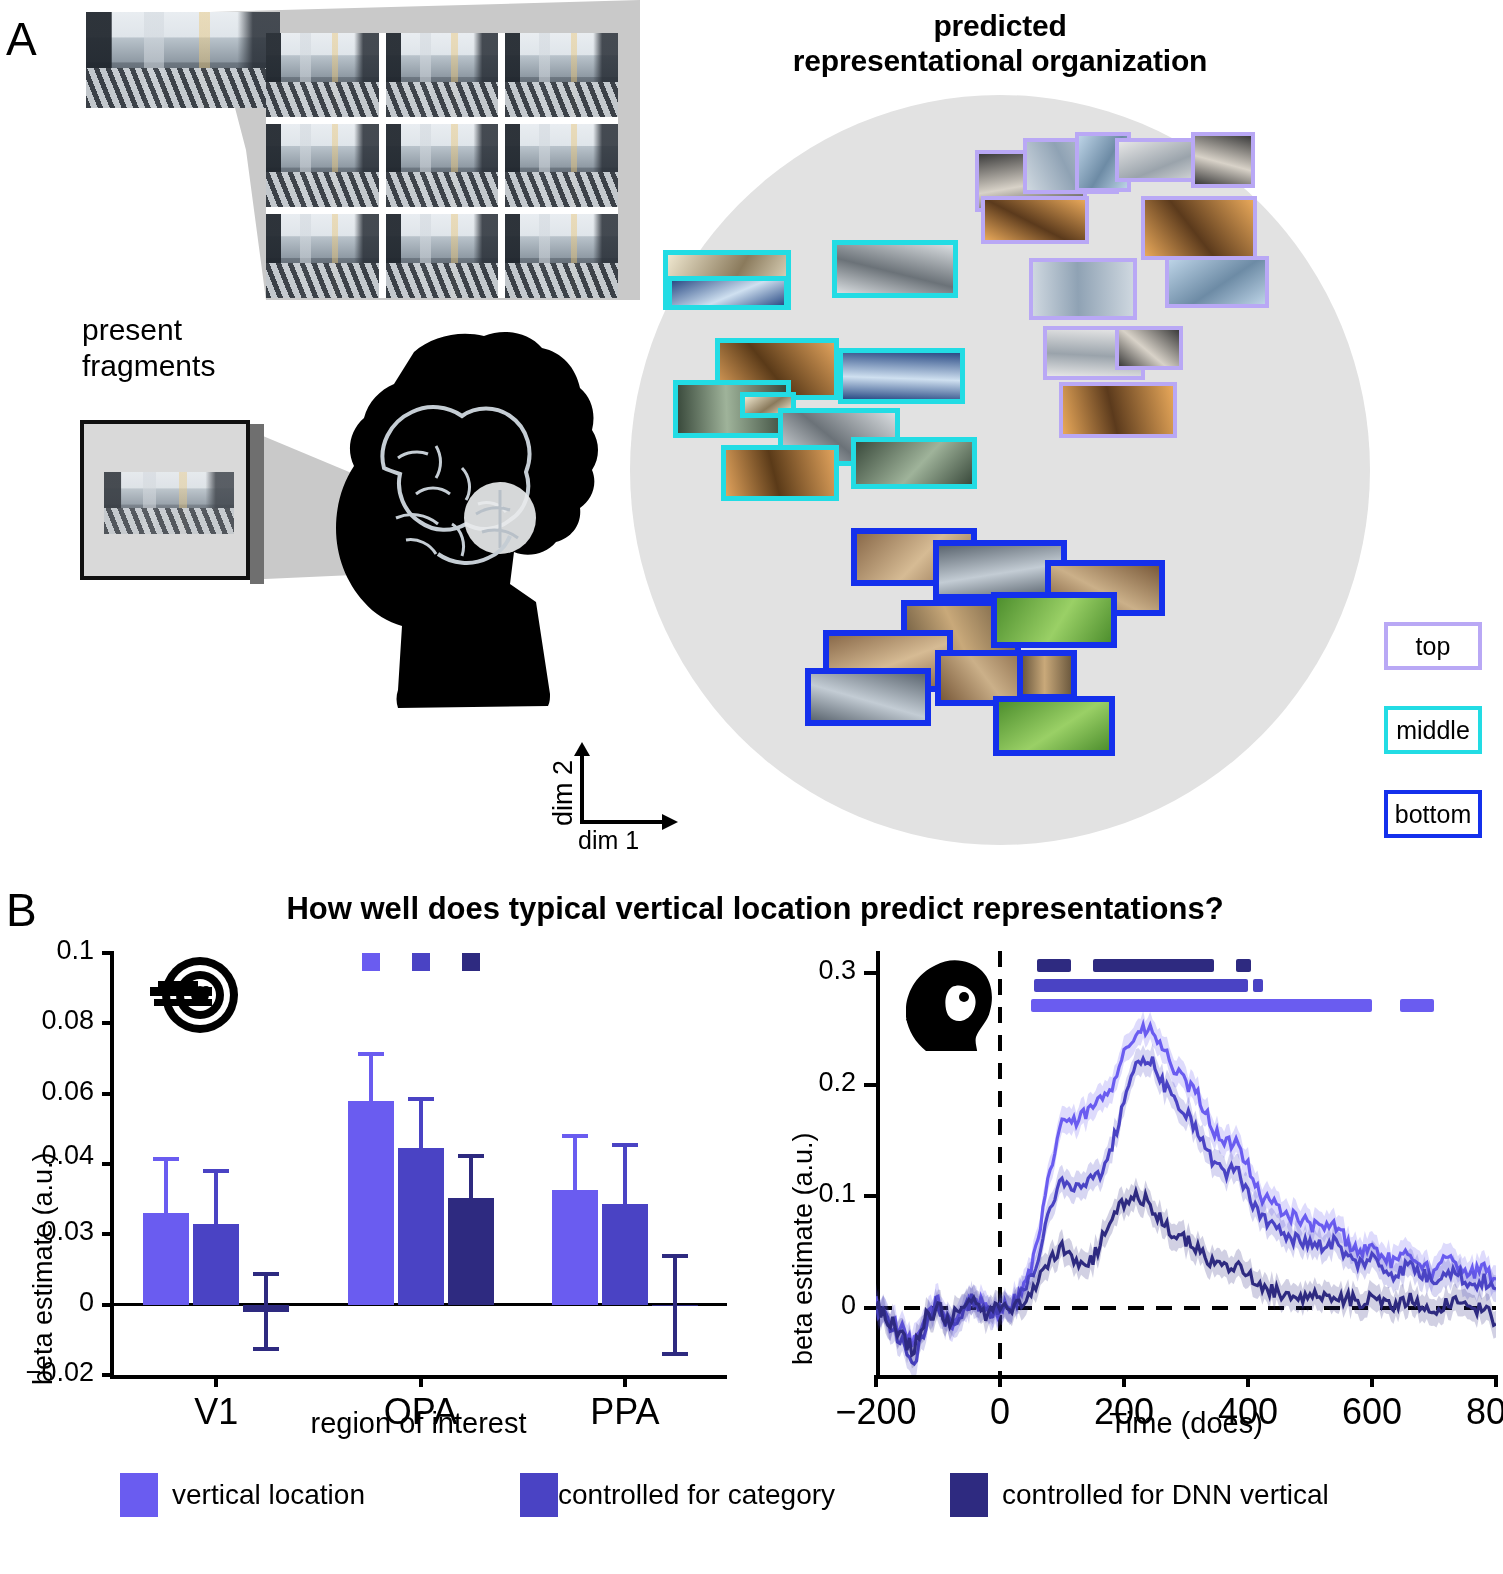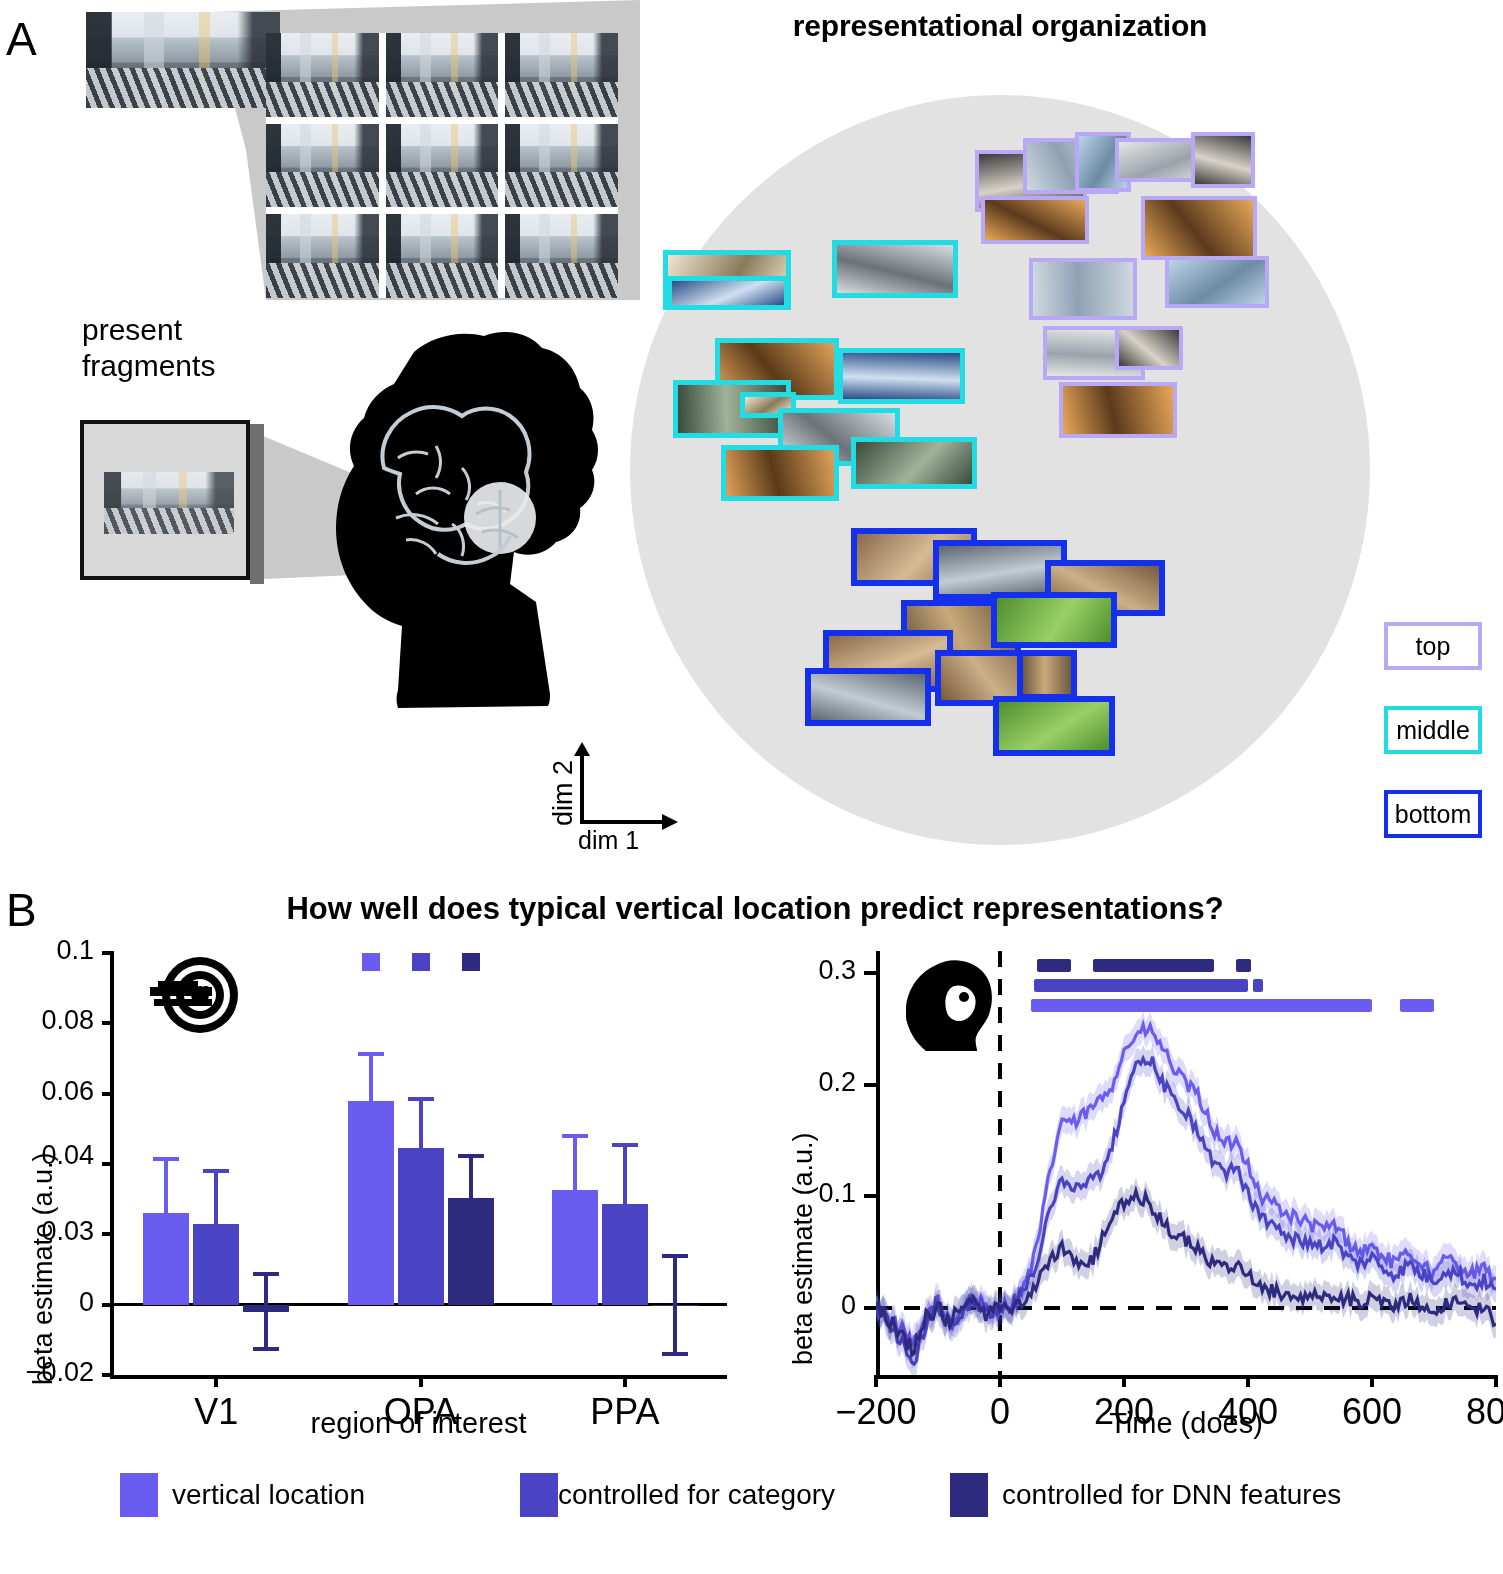--- a/index.html
+++ b/index.html
@@ -105,20 +105,21 @@
   .legend-label { font-size: 28px; }
 </style>
 </head>
 <body>
 
 <div id="panelA">
 
   <div class="abs panel-letter" style="left:6px; top:12px;">A</div>
 
   <div class="abs a-title" style="left:620px; top:8px; width:760px;">
+    <div>predicted</div>
     <div>representational organization</div>
   </div>
 
   <svg class="abs" style="left:180px; top:0px;" width="460" height="310">
     <polygon points="30,12 460,0 460,300 86,300 66,150" fill="#c9c9c9"></polygon>
   </svg>
 
   <div class="abs street" style="left:86px; top:12px; width:194px; height:96px;"></div>
 
   <div class="abs frag-grid" style="left:266px; top:33px; width:352px; height:265px;">
@@ -383,16 +384,16 @@
       <div class="abs" style="left: 0px; top: 0px; display: flex; align-items: center; gap: 14px;">
         <div class="legend-sw" style="background: rgb(106, 92, 240);"></div>
         <div class="legend-label">vertical location</div>
       </div>
       <div class="abs" style="left: 400px; top: 0px; display: flex; align-items: center; ">
         <div class="legend-sw" style="background: rgb(74, 67, 196);"></div>
         <div class="legend-label">controlled for category</div>
       </div>
       <div class="abs" style="left: 830px; top: 0px; display: flex; align-items: center; gap: 14px;">
         <div class="legend-sw" style="background: rgb(46, 42, 128);"></div>
-        <div class="legend-label">controlled for DNN features</div>
+        <div class="legend-label">controlled for DNN vertical</div>
       </div>
     </div>
 </div>
 
 </body></html>

